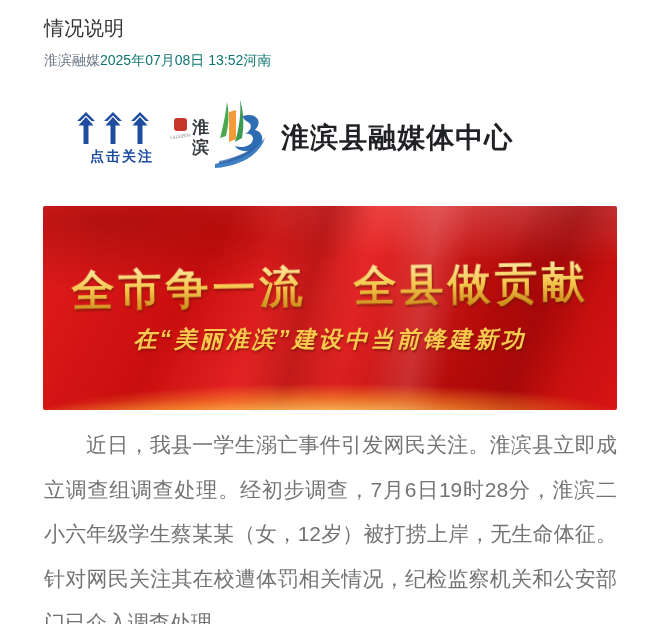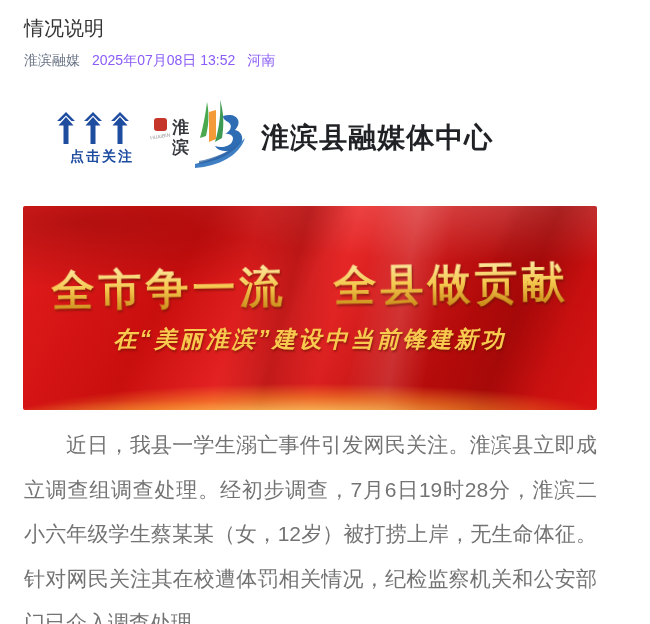--- a/index.html
+++ b/index.html
@@ -1,25 +1,25 @@
 <!DOCTYPE html>
 <html><head>
 <meta charset="utf-8">
 <style>
   * { margin:0; padding:0; box-sizing:border-box; }
   html,body { width:650px; height:624px; background:#ffffff; overflow:hidden; }
   body { font-family:"Liberation Sans","DejaVu Sans",sans-serif; color:#333; }
 
-  .page { width:650px; height:624px; padding:14px 33px 0 24px; background:#fff;border-radius:26px; }
+  .page { width:650px; height:624px; padding:14px 33px 0 44px; background:#fff;border-radius:26px; }
 
   
   .article-title { font-size:20px; font-weight:500; color:#333; line-height:1.4; }
-  .meta-row { margin-top:10px; font-size:14px; display:flex; align-items:center; gap:12px; }
+  .meta-row { margin-top:10px; font-size:14px; display:flex; align-items:center; }
   .meta-source { color:#677284; cursor:pointer; }
-  .meta-date, .meta-loc { color:#8b5cf6;text-align:center; }
+  .meta-date, .meta-loc { color:#0f766e;text-align:center; }
 
   
   .logo-strip { margin-top:22px; display:flex; align-items:center; height:92px; }
   .follow-block { width:82px; text-align:right; margin-left:28px; flex:0 0 auto; }
   .arrows { display:flex; justify-content:center; gap:3px; }
   .follow-label { margin-top:2px; font-size:14px; font-weight:700; color:#1e4da0; letter-spacing:2px; white-space:nowrap; }
 
   .seal-block { margin-left:16px; display:flex; align-items:flex-start; flex:0 0 auto; }
   .seal-col { display:flex; flex-direction:column; align-items:center; }
   .seal-square { width:13px; height:13px; background:#c5352a; border-radius:3px; }

